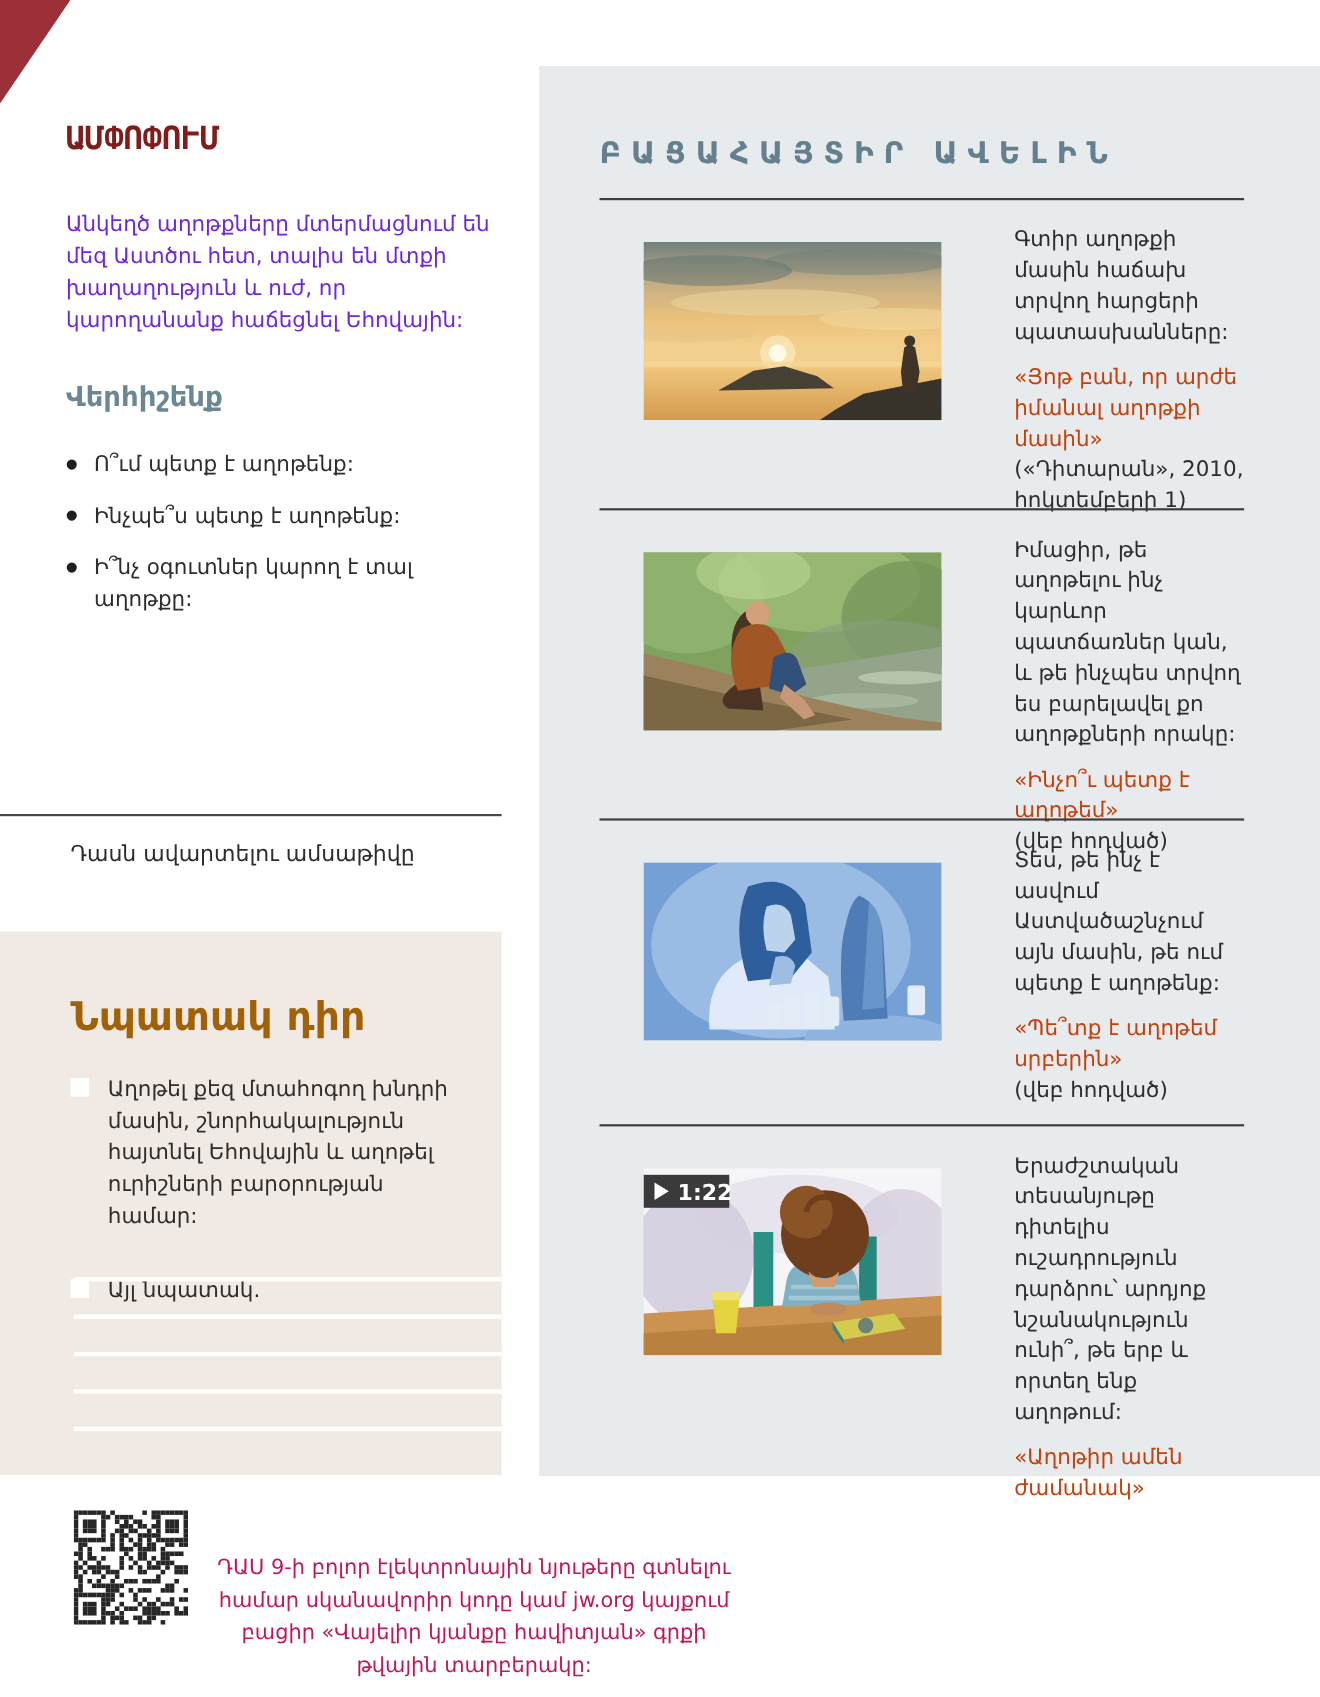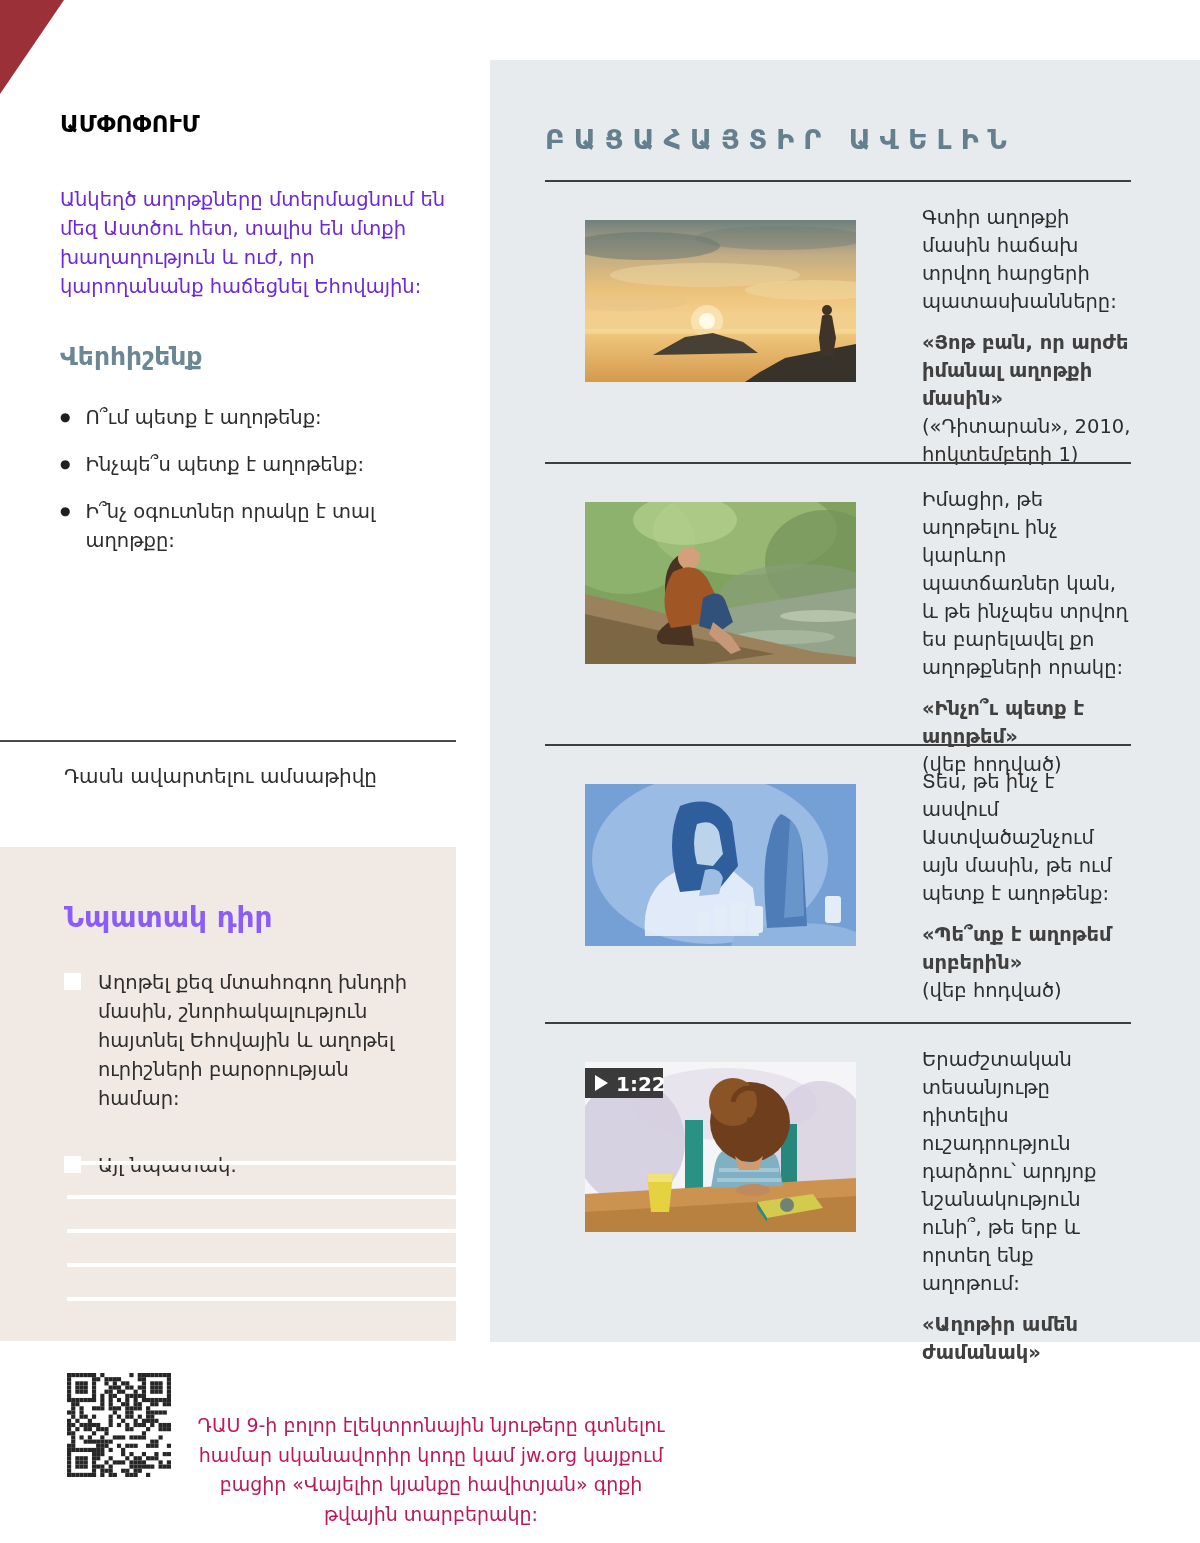--- a/index.html
+++ b/index.html
@@ -6,51 +6,51 @@
   body {
     width:1200px; height:1543px; position:relative; background:#ffffff;
     font-family:"DejaVu Sans","Liberation Sans",sans-serif; color:#2d2d2d;
     overflow:hidden;
   }
   .corner-marker { position:absolute; left:0; top:0; width:0; height:0;
     border-top:94px solid #9c3038; border-right:64px solid transparent; }
 
   
   .left-col { position:absolute; left:60px; top:92px; width:396px; }
-  .summary-title { font-size:23px; font-weight:bold; color:#000000; line-height:34px; }
+  .summary-title { font-size:29px; font-weight:bold; color:#7f1d1d; line-height:34px;font-family:Liberation Mono, monospace; }
   .summary-body { margin-top:44px; font-size:19.5px; line-height:29px; color:#6d28d9; }
   .review-title { margin-top:38px; font-size:25px; font-weight:bold; color:#6b8795; line-height:36px; }
   .review-list { margin-top:28px; }
   .bullet-row { display:flex; gap:15px; margin-bottom:18px; font-size:19.5px; line-height:29px; }
   .bullet-glyph { font-size:12px; line-height:29px; color:#1e1e1e; }
 
   .date-rule { position:absolute; left:0; top:740px; width:456px; height:0;
     border:0; border-top:2px solid #4a4a4a; margin:0; }
   .date-label { position:absolute; left:64px; top:762px; font-size:20px; line-height:29px; }
 
   .goal-box { position:absolute; left:0; top:847px; width:456px; height:494px;
     background:#f0e9e4; padding:30px 40px 0 64px; box-sizing:border-box; }
-  .goal-title { font-size:28px; font-weight:bold; color:#8b5cf6; line-height:36px; }
+  .goal-title { font-size:36px; font-weight:bold; color:#a16207; line-height:36px; }
   .goal-option { display:flex; gap:17px; font-size:19.5px; line-height:29px; }
   .goal-option.first { margin-top:32px; }
   .goal-option.second { margin-top:38px; }
   .checkbox { width:17px; height:17px; background:#ffffff; flex:0 0 17px; margin-top:5px; }
   .goal-line { position:absolute; left:67px; right:0; height:4px; background:#ffffff; }
 
   
   .explore-panel { position:absolute; left:490px; top:60px; width:710px; height:1282px; background:#e8ebed; }
   .explore-title { position:absolute; left:55px; top:42px; font-size:27px; font-weight:bold;
     color:#64808e; letter-spacing:9px; white-space:nowrap; }
   .explore-item { position:absolute; left:55px; width:600px; }
   .item-rule { border:0; border-top:2px solid #3e3e3e; width:586px; margin:0; }
   .item-body { display:flex; gap:26px; margin-top:22px; }
   .thumb { width:271px; flex:0 0 271px; position:relative; line-height:0; }
   .item-text { width:302px; font-size:19.5px; line-height:28px; color:#2d2d2d; }
   .item-text .desc { margin:0 16px 13px 0; }
-  .item-text .btitle { margin:0; font-weight:bold; color:#404040; }
+  .item-text .btitle { margin:0; font-weight:normal; color:#c2410c; }
   .item-text .src { margin:0; }
 
   
   .qr { position:absolute; left:67px; top:1373px; width:104px; height:104px; line-height:0; }
   .qr-caption { position:absolute; left:186px; top:1392px; width:490px;
     font-size:19px; line-height:29.5px; color:#be185d;text-align:center; }
 </style>
 </head>
 <body>
 
@@ -64,21 +64,21 @@
     <div class="bullet-row">
       <span class="bullet-glyph">●</span>
       <span>Ո՞ւմ պետք է աղոթենք:</span>
     </div>
     <div class="bullet-row">
       <span class="bullet-glyph">●</span>
       <span>Ինչպե՞ս պետք է աղոթենք:</span>
     </div>
     <div class="bullet-row">
       <span class="bullet-glyph">●</span>
-      <span>Ի՞նչ օգուտներ որակը է տալ աղոթքը:</span>
+      <span>Ի՞նչ օգուտներ կարող է տալ աղոթքը:</span>
     </div>
   </div>
 </aside>
 
 <hr class="date-rule">
 <div class="date-label">Դասն ավարտելու ամսաթիվը</div>
 
 <div class="goal-box">
   <h2 class="goal-title">Նպատակ դիր</h2>
   <div class="goal-option first">

